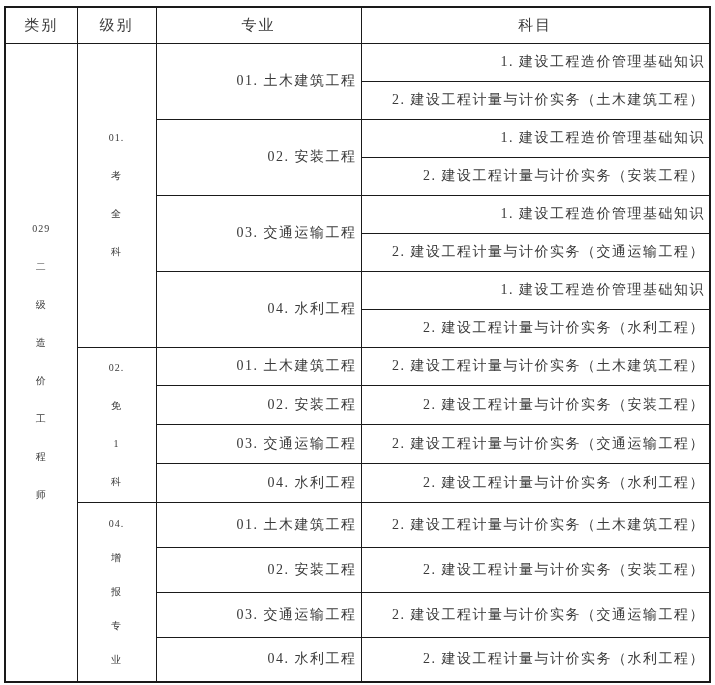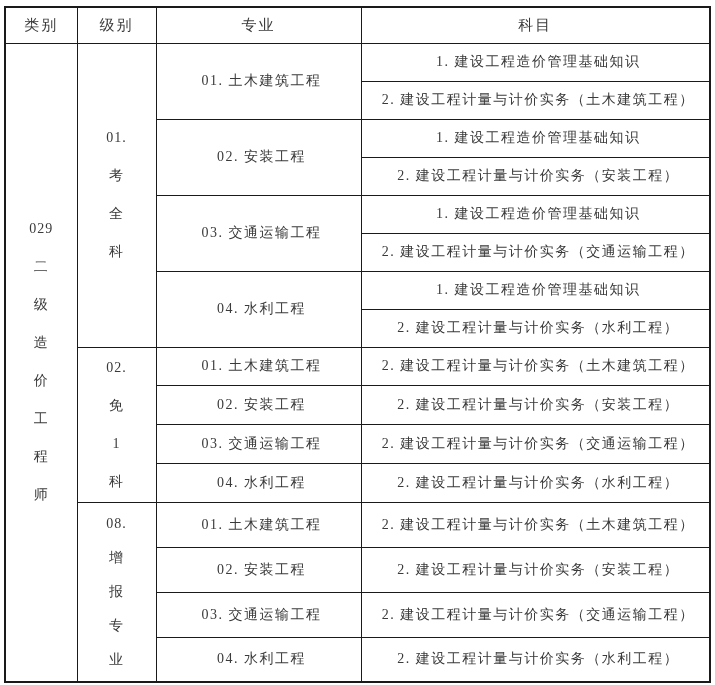--- a/index.html
+++ b/index.html
@@ -53,30 +53,30 @@
     font-size: 15px;
     letter-spacing: 2px;
     color: #3a3a3a;
     margin-top: 6px;
   }
   td.cat-cell,
   td.level-cell {
     text-align: center;
     vertical-align: middle;
     white-space: pre-line;
-    font-size: 14px;
+    font-size: 10px;
     letter-spacing: 1px;
     line-height: 38px;
   }
   td.level-cell.tight {
     line-height: 34px;
   }
   td.major-cell,
   td.subject-cell {
-    text-align: center;
+    text-align: right;
     vertical-align: middle;
     padding-left: 10px;
     padding-right: 4px;
     font-size: 14px;
     letter-spacing: 1.5px;
     white-space: nowrap;
     margin-top: 12px;
   }
 </style>
 </head>
@@ -156,21 +156,21 @@
       <tr class="h-s2">
         <td class="major-cell">03. 交通运输工程</td>
         <td class="subject-cell">2. 建设工程计量与计价实务（交通运输工程）</td>
       </tr>
       <tr class="h-s2">
         <td class="major-cell">04. 水利工程</td>
         <td class="subject-cell">2. 建设工程计量与计价实务（水利工程）</td>
       </tr>
 
       <tr class="h-s3">
-        <td class="level-cell tight" rowspan="4">08.
+        <td class="level-cell tight" rowspan="4">04.
 增
 报
 专
 业</td>
         <td class="major-cell">01. 土木建筑工程</td>
         <td class="subject-cell">2. 建设工程计量与计价实务（土木建筑工程）</td>
       </tr>
       <tr class="h-s3">
         <td class="major-cell">02. 安装工程</td>
         <td class="subject-cell">2. 建设工程计量与计价实务（安装工程）</td>

